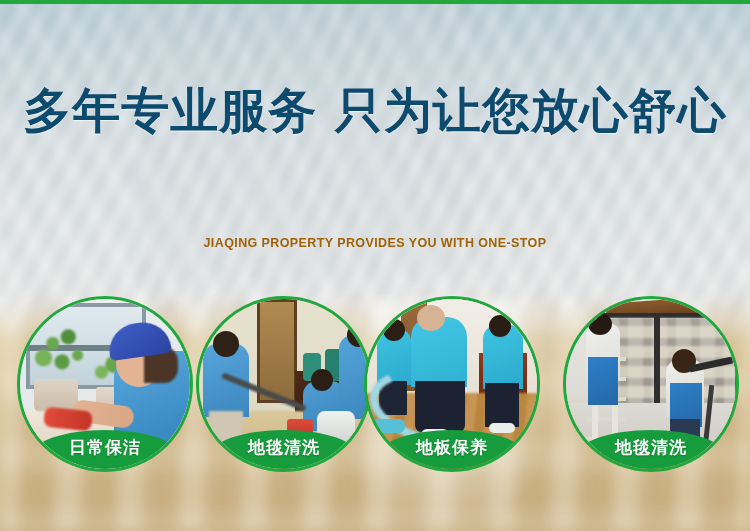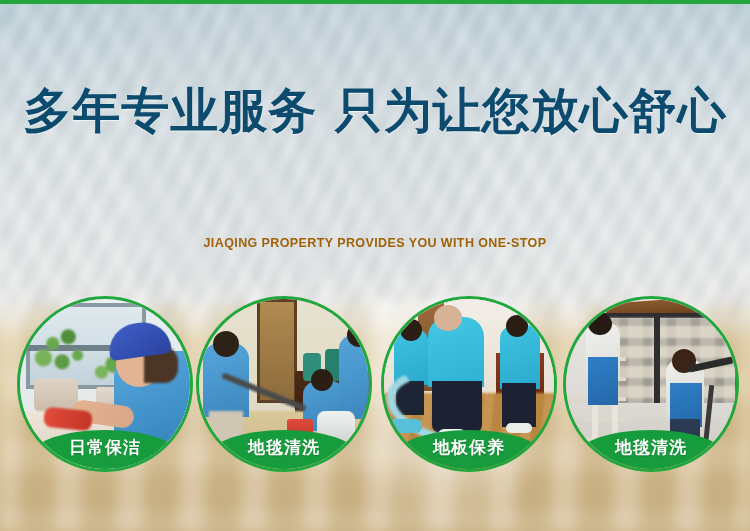--- a/index.html
+++ b/index.html
@@ -308,21 +308,21 @@
           <div class="w3h"></div>
         <div class="mach"></div>
           <div class="bucket"></div>
           <div class="hose"></div>
       </div>
       <div class="badge">
         <span>地毯清洗</span>
       </div>
     </div>
 
-    <div class="circ" style="left:381px;top:296px;">
+    <div class="circ" style="left:364px;top:296px;">
       <div class="ph p3">
         <div class="wall"></div>
           <div class="door"></div>
           <div class="cab"></div>
         <div class="floor"></div>
         <div class="a"></div>
           <div class="ah"></div>
           <div class="al"></div>
         <div class="b"></div>
           <div class="bh"></div>

